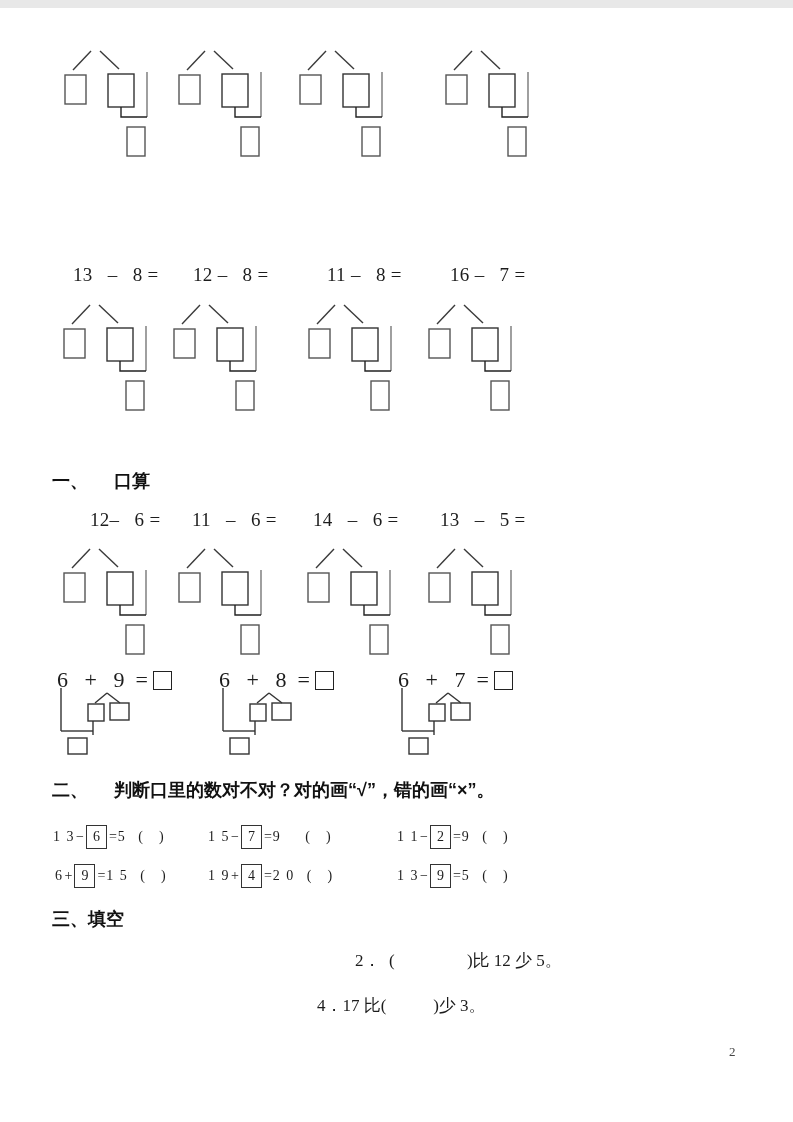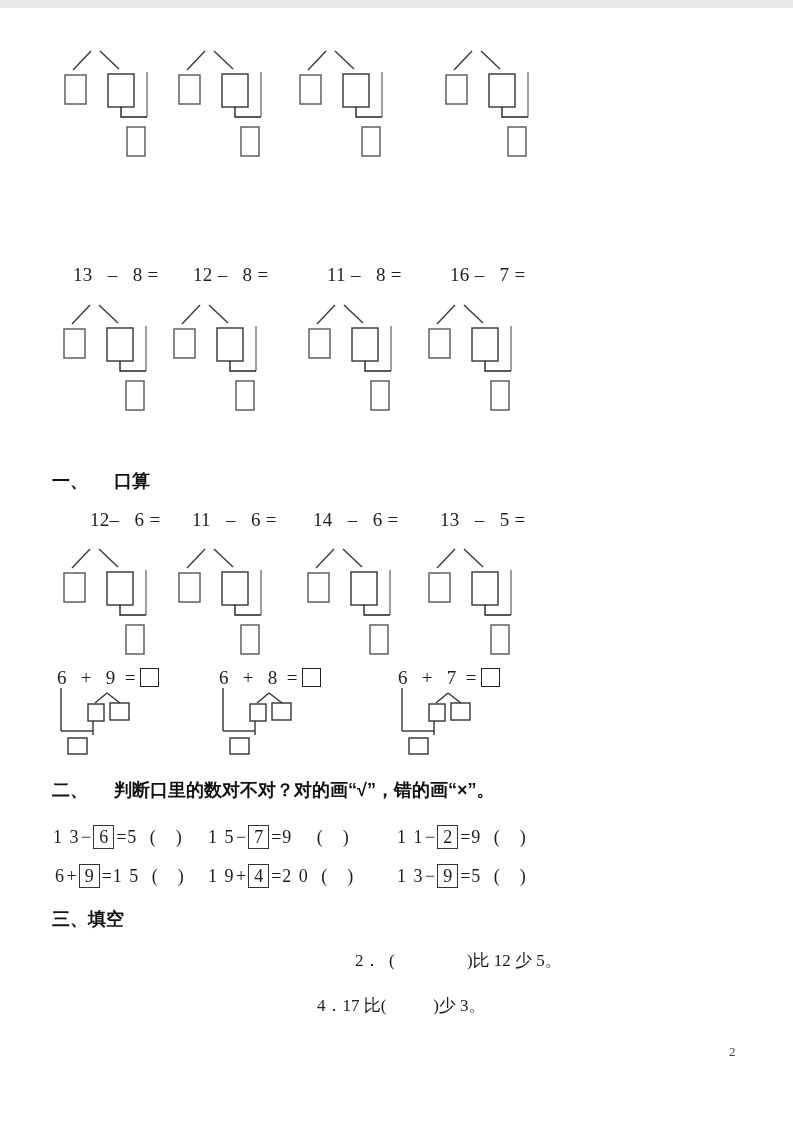--- a/index.html
+++ b/index.html
@@ -5,28 +5,28 @@
   html,body{margin:0;padding:0;background:#e8e8e8;}
   .page{
     position:relative;width:793px;height:1122px;background:#ffffff;
     margin:8px auto;overflow:hidden;
     font-family:"Liberation Serif","DejaVu Serif",serif;color:#1c1c1c;
   }
   .abs{position:absolute;}
   .eq{font-size:19px;white-space:pre;letter-spacing:.3px;}
   .bond{position:absolute;width:95px;height:112px;}
   .addunit{position:absolute;width:180px;height:96px;}
-  .addexpr{font-size:19px;white-space:pre;}
+  .addexpr{font-size:22px;white-space:pre;}
   .ansbox{display:inline-block;width:17px;height:17px;border:1.6px solid #222;vertical-align:-3px;margin-left:5px;background:#fff;}
   .heading{font-weight:bold;font-size:18px;display:flex;color:#111;
     font-family:"Liberation Sans","DejaVu Sans",sans-serif;}
   .heading .hlabel{margin-right:26px;}
   .title{font-weight:bold;font-size:19px;text-align:center;width:100%;color:#111;
     font-family:"Liberation Sans","DejaVu Sans",sans-serif;}
-  .jitem{position:absolute;font-size:18px;white-space:pre;display:flex;align-items:center;}
+  .jitem{position:absolute;font-size:14px;white-space:pre;display:flex;align-items:center;}
   .jdig{letter-spacing:1.5px;white-space:pre;}
   .jop{margin:0 1px;}
   .jbox{display:inline-block;border:1.2px solid #333;padding:0 4px;margin:0 1px;line-height:22px;min-width:11px;text-align:center;}
   .jparen{margin-left:12px;letter-spacing:1px;}
   .fill{position:absolute;font-size:17px;white-space:pre;}
   .pagenum{position:absolute;font-size:13px;color:#444;}
   svg.bond, svg.addbond{overflow:visible;}
   .addbond{position:absolute;left:0;top:21px;width:100px;height:72px;}
 </style>
 </head>

